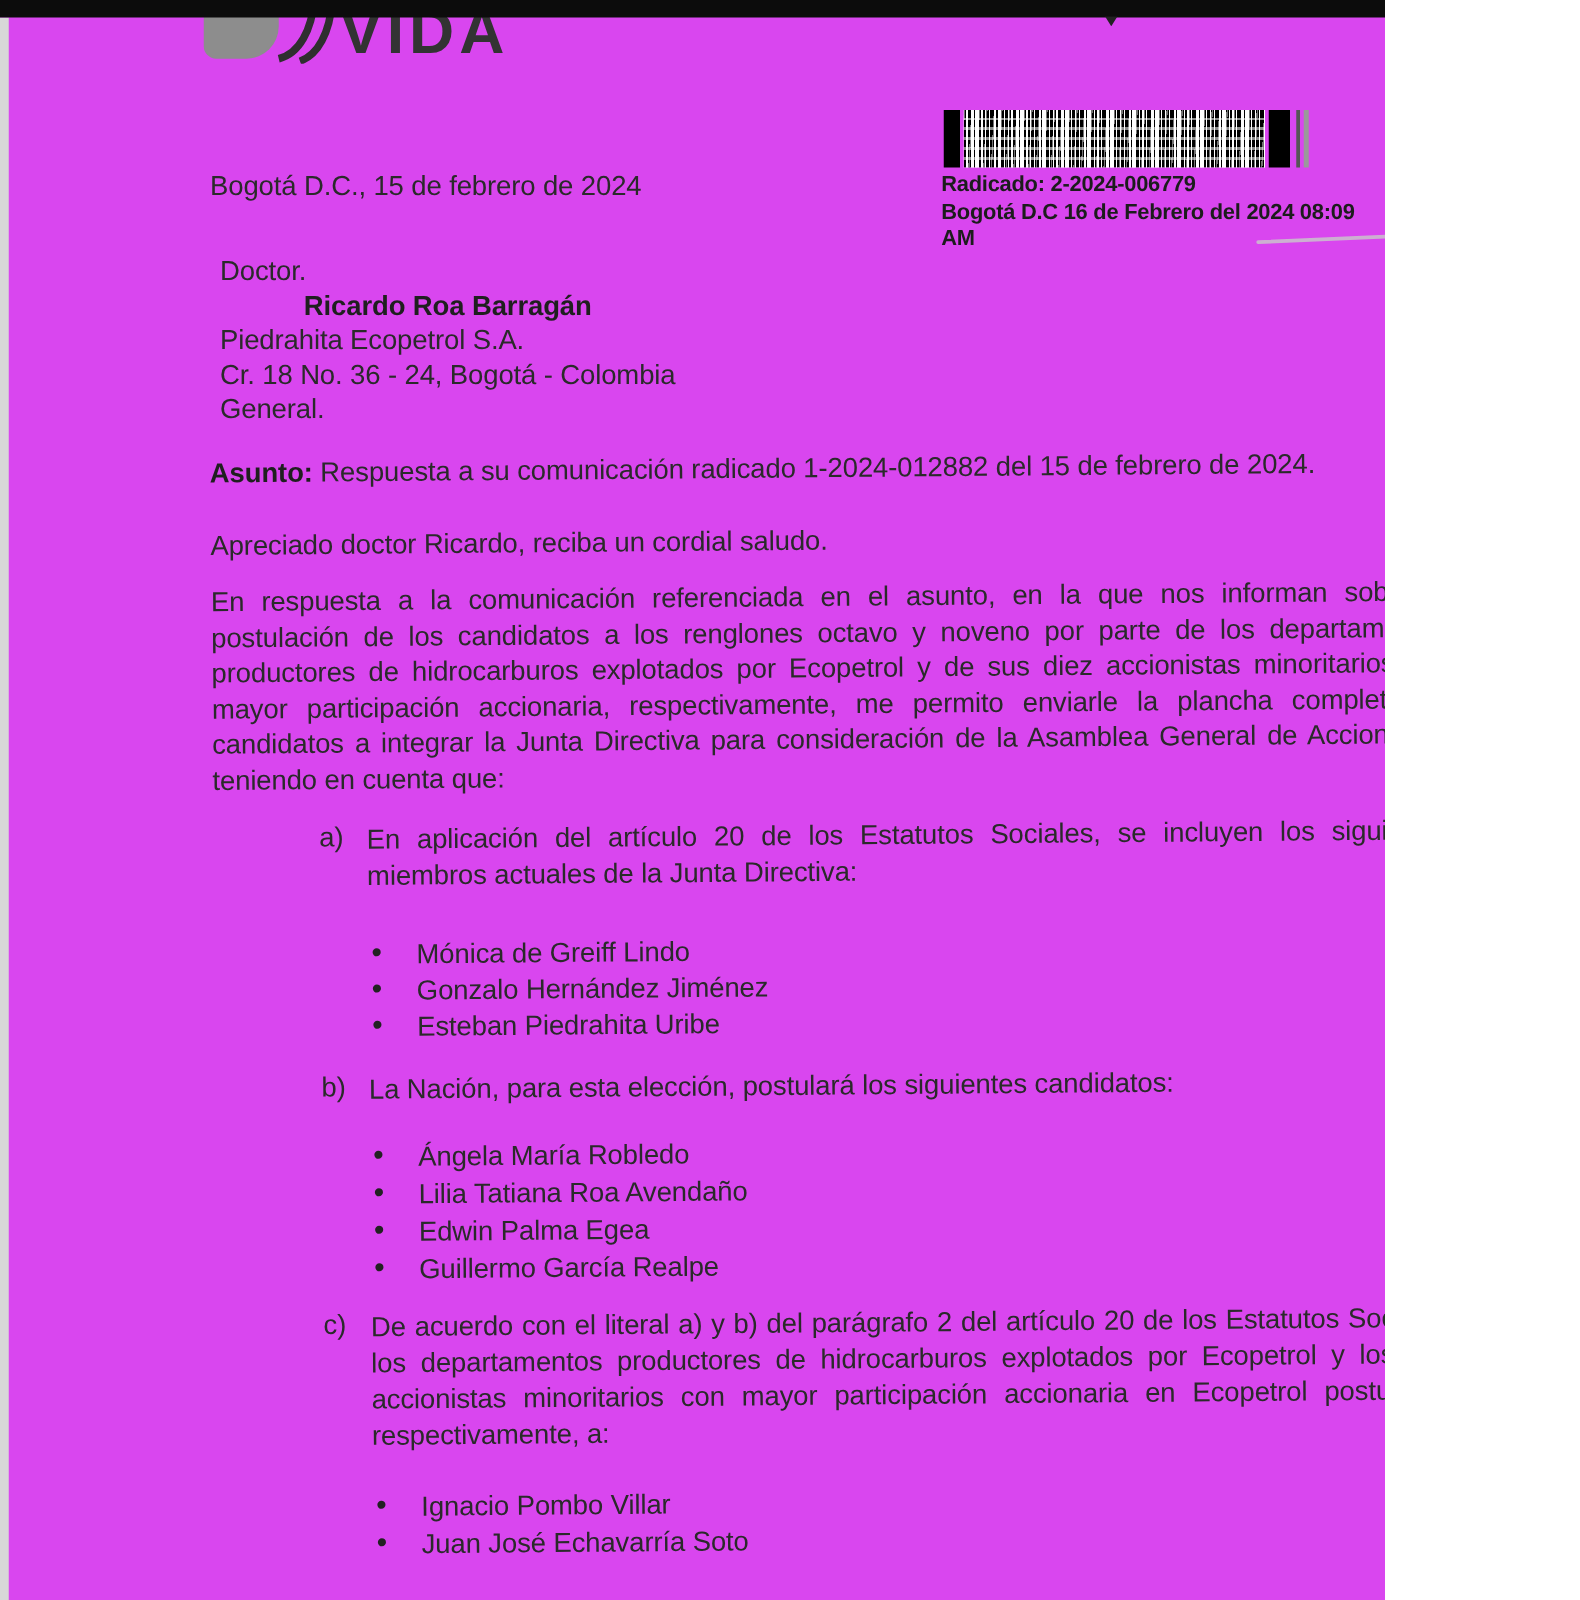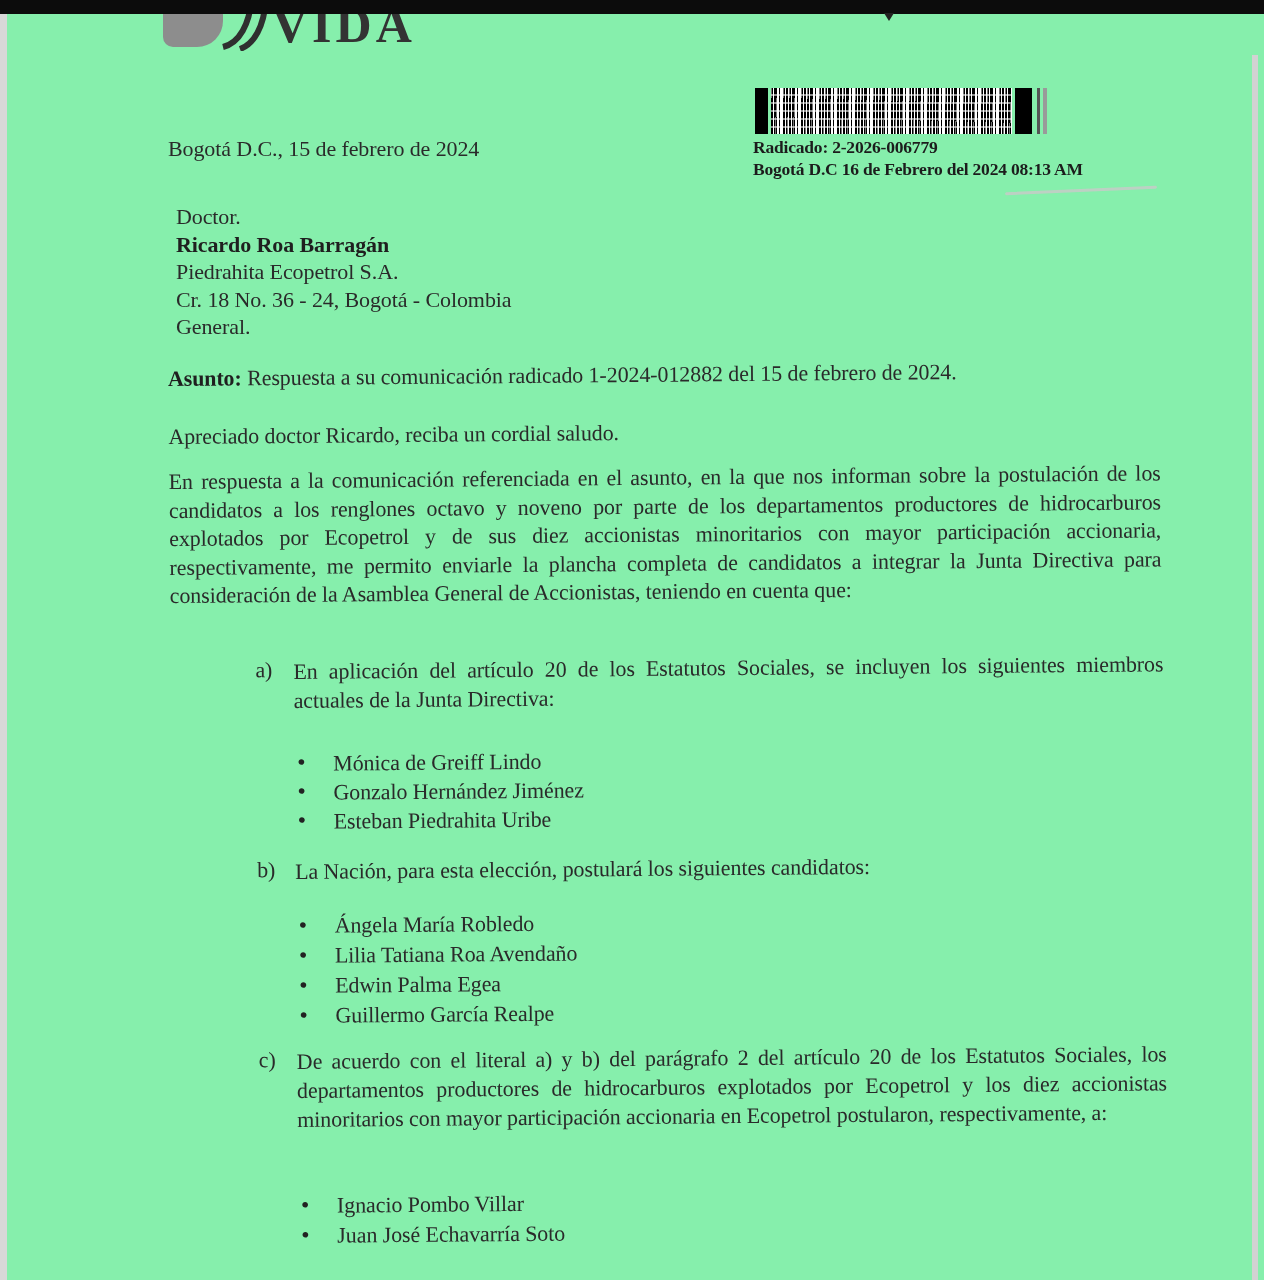--- a/index.html
+++ b/index.html
@@ -1,18 +1,18 @@
 <!DOCTYPE html>
 <html><head>
 <meta charset="utf-8">
 <style>
   html,body{margin:0;padding:0;background:#ffffff;}
   .page{
-    position:relative; width:1264px; height:1280px; overflow:hidden;
-    background:#86efac; font-family:Liberation Serif, serif;
+    position:relative; width:1108px; height:1280px; overflow:hidden;
+    background:#d946ef; font-family:Liberation Sans, sans-serif;
     color:#2a2a2a;
   }
   
   .topbar{position:absolute;left:0;top:0;width:1264px;height:14px;background:#0c0c0c;z-index:30;}
   .edge-left{position:absolute;left:0;top:14px;width:7px;height:1266px;background:#d8d8d8;}
   .edge-right{position:absolute;left:1252px;top:55px;width:6px;height:1225px;background:#d2d2d2;}
   .notch{position:absolute;left:884px;top:13px;width:10px;height:8px;background:#222;
     clip-path:polygon(0 0,100% 0,50% 100%);z-index:31;}
   .smudge{position:absolute;left:1005px;top:189px;width:152px;height:3px;background:#c9c9c9;
     transform:rotate(-2.5deg);border-radius:2px;opacity:.8;}
@@ -37,21 +37,21 @@
   .bc-thin1{width:3px;background:#555;margin-left:5px;}
   .bc-thin2{width:4px;background:#9a9a9a;margin-left:3px;}
   .stamp-line{position:absolute;left:753px;font-size:17.5px;font-weight:700;letter-spacing:-0.2px;color:#1c1c1c;}
   .stamp-l1{top:137px;}
   .stamp-l2{top:159px;}
 
   
   .txt{font-size:22px;letter-spacing:-0.1px;}
   .dateline{position:absolute;left:168px;top:136px;}
   .recipient{position:absolute;left:176px;top:203px;line-height:27.5px;}
-  .bold{font-weight:700;color:#1f1f1f;}
+  .bold{font-weight:700;color:#1f1f1f;text-align:center;}
 
   .tilt{position:absolute;left:0;top:0;width:1264px;height:1280px;
     transform:rotate(-0.5deg);transform-origin:168px 400px;}
   .subject{position:absolute;left:168px;top:366px;width:1010px;}
   .greeting{position:absolute;left:168px;top:424px;width:992px;}
   .intro{position:absolute;left:168px;top:468px;width:992px;line-height:28.5px;text-align:justify;}
 
   .item{position:absolute;left:253px;display:flex;}
   .item .marker{width:38px;flex:none;}
   .item .itext{width:870px;line-height:29px;}
@@ -85,22 +85,22 @@
   </svg>
   <div class="logo-text">VIDA</div>
 
   <div class="barcode">
     <div class="bc-start"></div>
     <div class="bc-body"></div>
     <div class="bc-stop"></div>
     <div class="bc-thin1"></div>
     <div class="bc-thin2"></div>
   </div>
-  <div class="stamp-line stamp-l1">Radicado: 2-2026-006779</div>
-  <div class="stamp-line stamp-l2">Bogotá D.C 16 de Febrero del 2024 08:13 AM</div>
+  <div class="stamp-line stamp-l1">Radicado: 2-2024-006779</div>
+  <div class="stamp-line stamp-l2">Bogotá D.C 16 de Febrero del 2024 08:09 AM</div>
 
   <div class="txt dateline">Bogotá D.C., 15 de febrero de 2024</div>
 
   <div class="txt recipient">
     <div>Doctor.</div>
     <div class="bold">Ricardo Roa Barragán</div>
     <div>Piedrahita Ecopetrol S.A.</div>
     <div>Cr. 18 No. 36 - 24, Bogotá - Colombia</div>
     <div>General.</div>
   </div>

